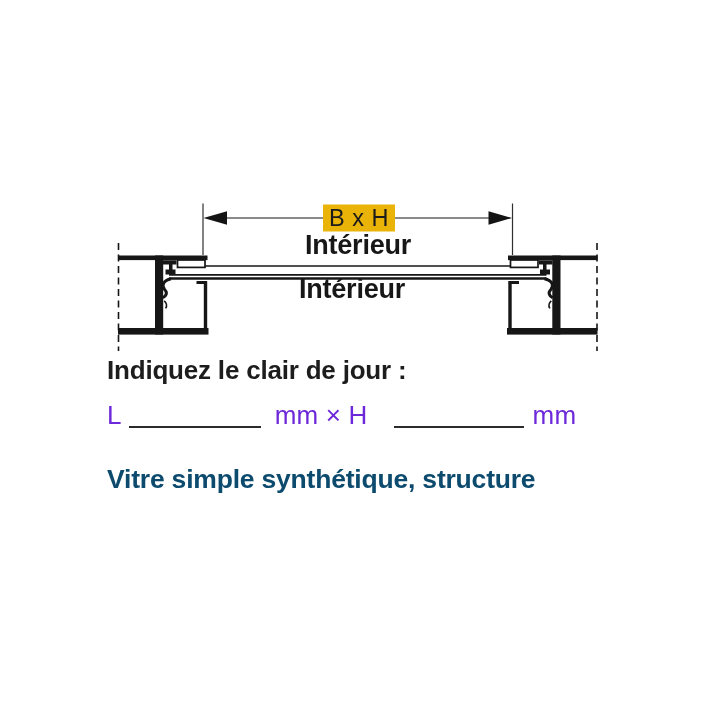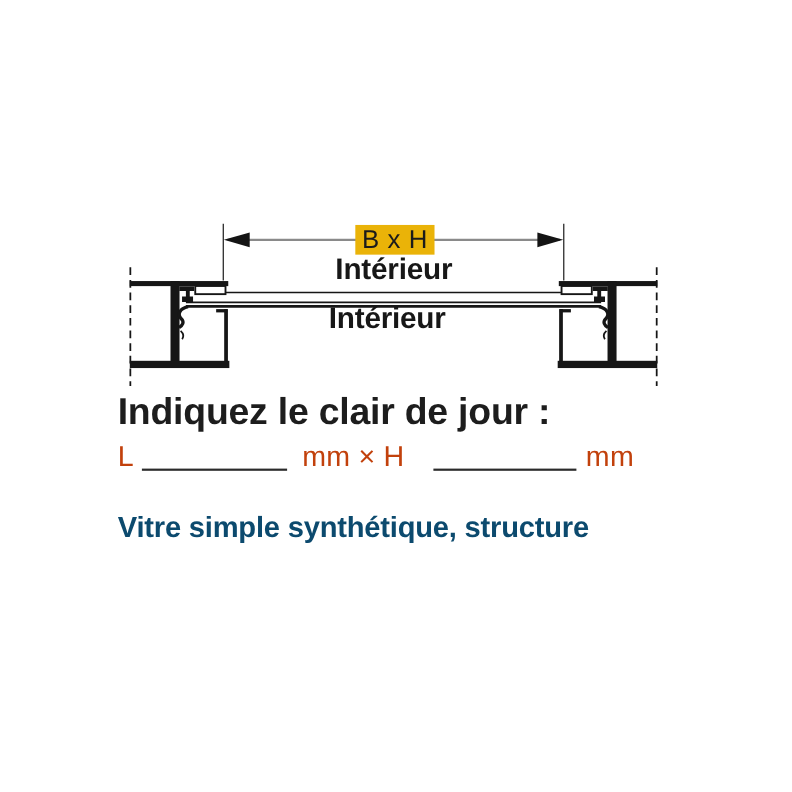--- a/index.html
+++ b/index.html
@@ -11,22 +11,22 @@
   .label{position:absolute;white-space:nowrap;}
   .centered{transform:translateX(-50%);}
   .bxh-label{
     left:359px;top:218px;transform:translate(-50%,-50%);
     font-size:23.5px;font-weight:400;color:#1b1b1b;letter-spacing:.5px;
     background:#eab308;padding:0 6px;
   }
   .side-label{font-size:27px;font-weight:700;letter-spacing:-.2px;color:#171717;}
   .exterior-label{left:358px;top:230px;}
   .interior-label{left:352px;top:274px;}
-  .headline{left:107px;top:355px;font-size:34px;font-weight:700;letter-spacing:-.2px;color:#1d1d1d;}
-  .dims-row{left:107px;top:400px;font-size:26px;font-weight:400;color:#c2410c;letter-spacing:.2px;}
+  .headline{left:107px;top:355px;font-size:26px;font-weight:700;letter-spacing:-.2px;color:#1d1d1d;}
+  .dims-row{left:107px;top:400px;font-size:26px;font-weight:400;color:#6d28d9;letter-spacing:.2px;}
   .blank{display:inline-block;height:0;border-bottom:2px solid #2b2b2b;transform:translateY(4px);}
   .blank-w{width:132px;margin:0 14px 0 7px;}
   .blank-h{width:130px;margin:0 9px 0 26px;}
   .description{left:107px;top:463px;font-size:26.5px;font-weight:700;letter-spacing:-.2px;line-height:33.5px;color:#0c4a6e;}
 </style>
 </head>
 <body>
 
 <div class="canvas">
 

